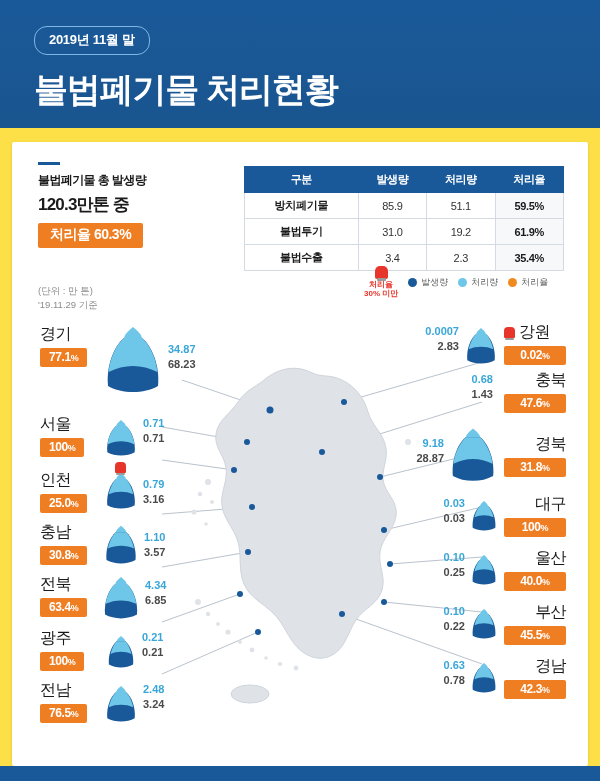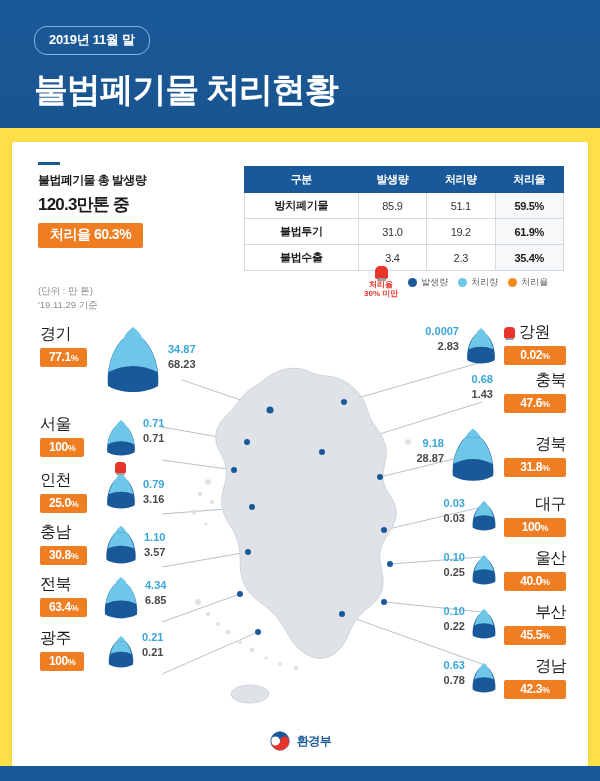--- a/index.html
+++ b/index.html
@@ -425,20 +425,37 @@
             <path d="M22,14 C12,22 4,42 6,62 C20,70 42,70 56,62 C58,42 50,22 40,14 Z" fill="#1a5999"></path>
             <path d="M22,14 C17,19 12,29 9.5,40 C22,34 40,34 52.5,40 C50,29 45,19 40,14 Z" fill="#6ec6e8"></path>
           </svg>
           <div class="nums" style="margin-left:6px; padding-top:2px;">
             <div class="n-top">0.21</div>
             <div class="n-bot">0.21</div>
           </div>
         </div>
       </div>
 
+      <div class="region left" style="top:378px; left:28px; width:190px;">
+        <div style="display:flex; align-items:flex-start;">
+          <div style="width:60px;">
+            <div class="r-name">전남</div>
+            <div class="r-pill"><span>76.5</span><span class="pct">%</span></div>
+          </div>
+          <svg width="34" height="40" viewBox="0 0 62 72" style="margin-left:4px; margin-top:4px;">
+            <path d="M31,3 C25,8 22,11 22,15 L40,15 C40,11 37,8 31,3 Z" fill="#6ec6e8"></path>
+            <path d="M22,14 C12,22 4,42 6,62 C20,70 42,70 56,62 C58,42 50,22 40,14 Z" fill="#1a5999"></path>
+            <path d="M22,14 C16,20 11,30 8.5,42 C22,36 40,36 53.5,42 C51,30 46,20 40,14 Z" fill="#6ec6e8"></path>
+          </svg>
+          <div class="nums" style="margin-left:5px; padding-top:2px;">
+            <div class="n-top">2.48</div>
+            <div class="n-bot">3.24</div>
+          </div>
+        </div>
+      </div>
 
       <div class="region right" style="top:20px; left:346px; width:208px;">
         <div style="display:flex; align-items:flex-start; justify-content:flex-end;">
           <div class="nums" style="padding-top:2px; margin-right:5px;">
             <div class="n-top">0.0007</div>
             <div class="n-bot">2.83</div>
           </div>
           <svg width="34" height="40" viewBox="0 0 62 72" style="margin-top:4px;">
             <path d="M31,3 C25,8 22,11 22,15 L40,15 C40,11 37,8 31,3 Z" fill="#6ec6e8"></path>
             <path d="M22,14 C12,22 4,42 6,62 C20,70 42,70 56,62 C58,42 50,22 40,14 Z" fill="#1a5999"></path>
@@ -552,25 +569,17 @@
           </svg>
           <div style="width:62px; margin-left:6px;">
             <div class="r-name">경남</div>
             <div class="r-pill" style="display:block; text-align:center;"><span>42.3</span><span class="pct">%</span></div>
           </div>
         </div>
       </div>
 
     </div>
 
-    <div class="footer-logo">
-      <svg class="logo-mark" viewBox="0 0 24 24">
-        <circle cx="12" cy="12" r="10" fill="#ffffff" stroke="#1a5999" stroke-width="1"></circle>
-        <path d="M2,12 A10,10 0 0,1 22,12 A5,5 0 0,1 12,12 A5,5 0 0,0 2,12 Z" fill="#1a5999"></path>
-        <path d="M22,12 A10,10 0 0,1 2,12 A5,5 0 0,0 12,12 A5,5 0 0,1 22,12 Z" fill="#e8352b"></path>
-      </svg>
-      <span class="logo-text">환경부</span>
-    </div>
 
   </div>
 
   <div class="bottom-strip"></div>
 </div>
 
 </body></html>

